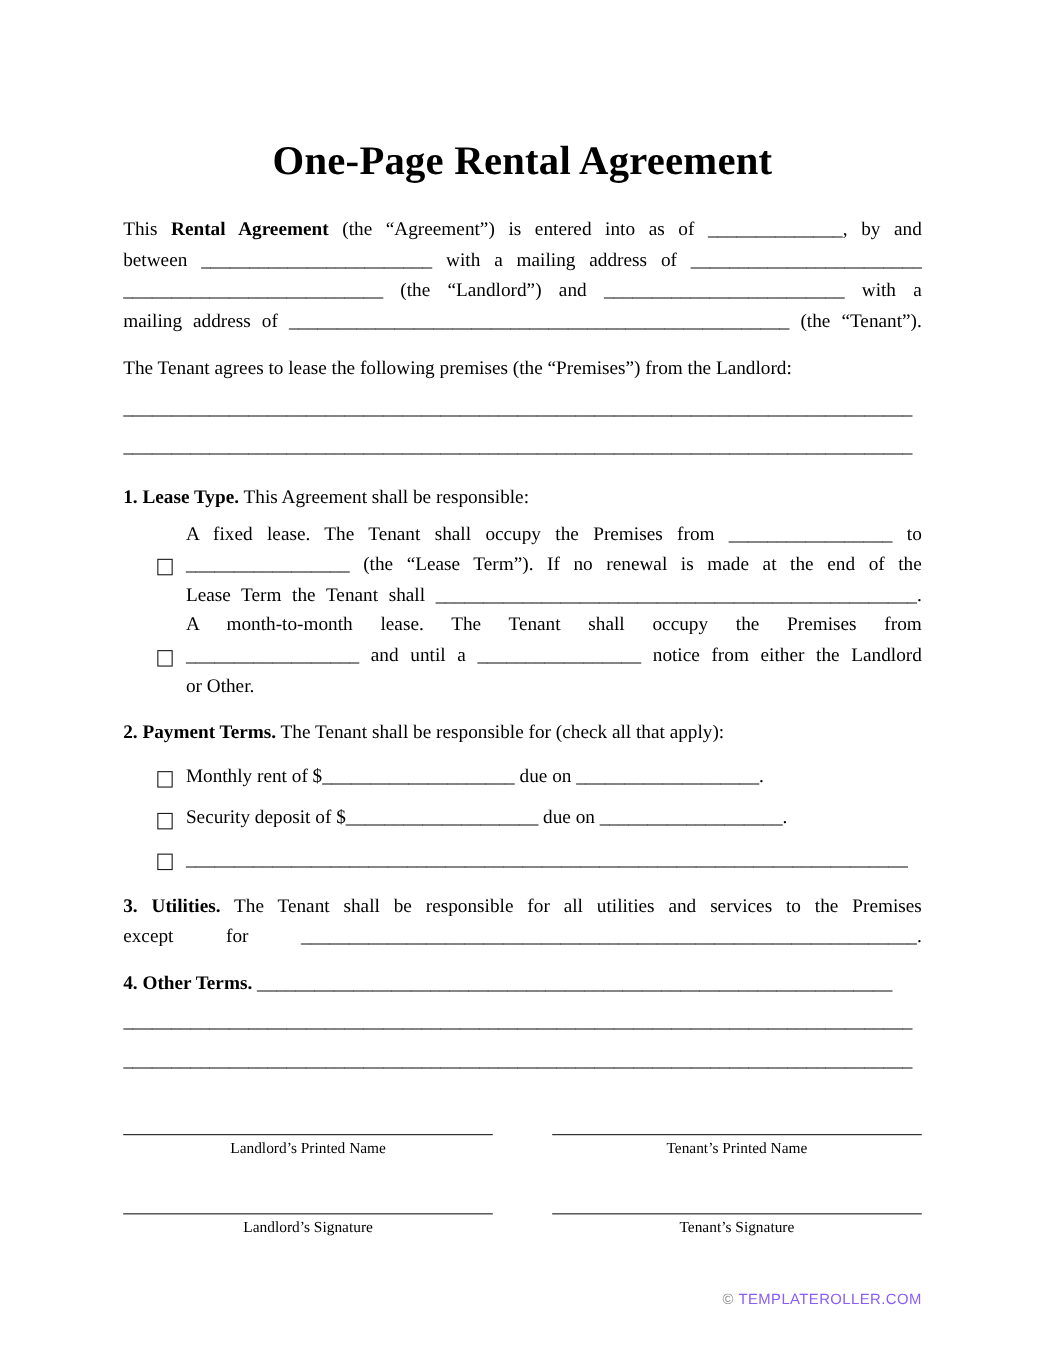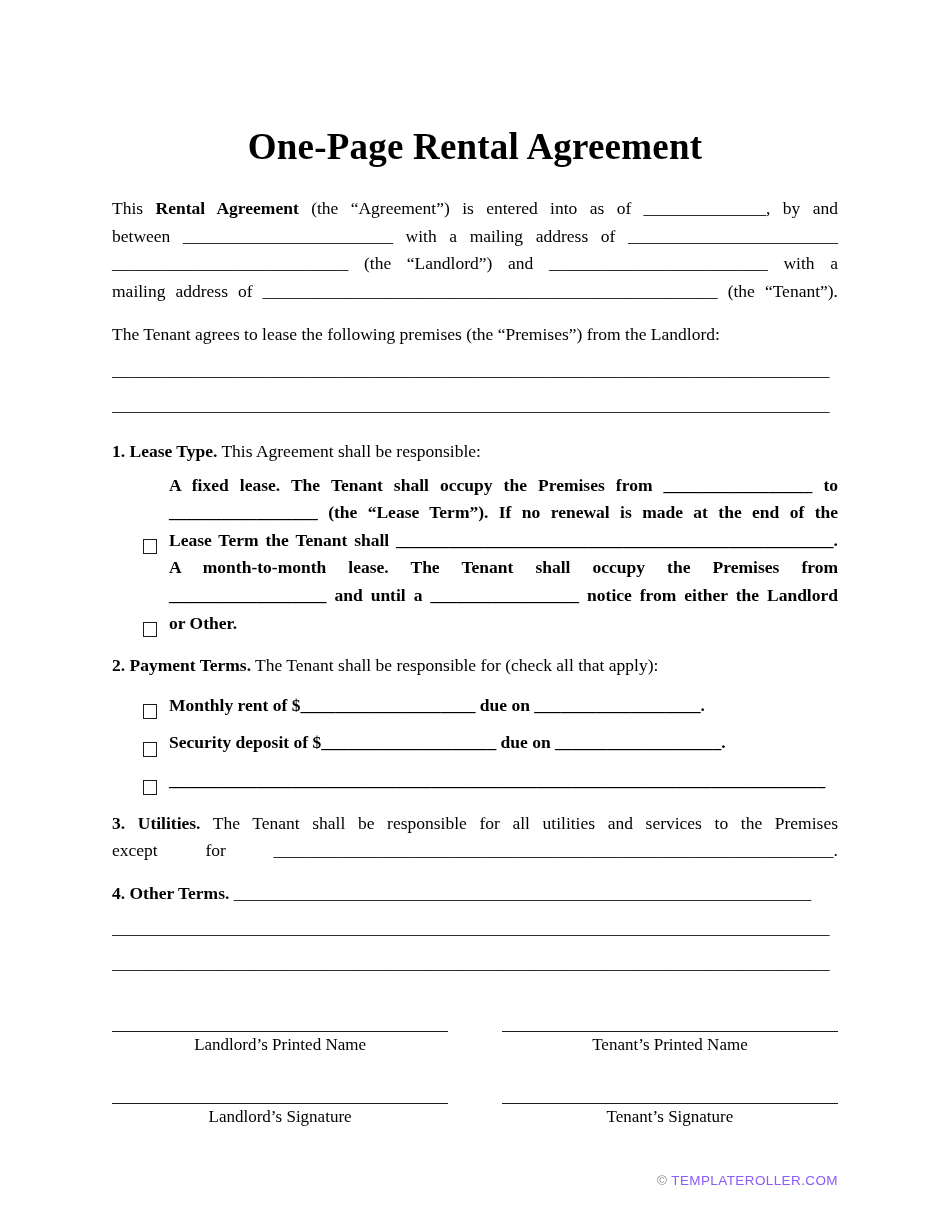--- a/index.html
+++ b/index.html
@@ -26,36 +26,36 @@
   }
   .ln { line-height: 27.6px; white-space: nowrap; }
   .lnw { line-height: 27.6px; }
   .j { text-align: justify; text-align-last: justify; white-space: normal; }
   .para { margin: 0; }
   .mt-p2   { margin-top: 16px; }
   .blankline { line-height: 35px; letter-spacing: 0; white-space: nowrap; overflow: hidden; }
   .mt-blanks { margin-top: 4px; }
   .sec-head { margin-top: 15px; }
   .cb-list { margin-top: 6px; }
-  .cbrow { display: flex; align-items: flex-end; font-weight: bold; }
+  .cbrow { display: flex; align-items: center; }
   .cb {
     flex: none;
     width: 12px; height: 13px;
     border: 1.5px solid #1a1a1a;
     margin: 6px 0 0 31px;
     background: #fff;
   }
   .cbtext { flex: 1; margin-left: 12px; min-width: 0; }
   .pay-list { margin-top: 12px; }
   .pay-row { margin-bottom: 10px; }
   .sig-block { margin-top: 28px; }
   .sig-row { display: flex; justify-content: space-between; }
   .sig-col { width: 46.3%; }
   .sig-line { border-bottom: 1.4px solid #1a1a1a; height: 22px; }
-  .sig-caption { text-align: center; line-height: 20px; margin-top: 3px; font-size: 17px; }
+  .sig-caption { text-align: center; line-height: 20px; margin-top: 3px; font-size: 14px; }
   .sig-row2 { margin-top: 26px; }
   .footer {
     position: absolute;
     right: 112px;
     bottom: 57px;
     font-family: "Liberation Sans", "DejaVu Sans", sans-serif;
     font-size: 13.5px;
     letter-spacing: 0.4px;
   }
   .footer .c-mark { color: #8c8c8c; margin-right: 4px; }

